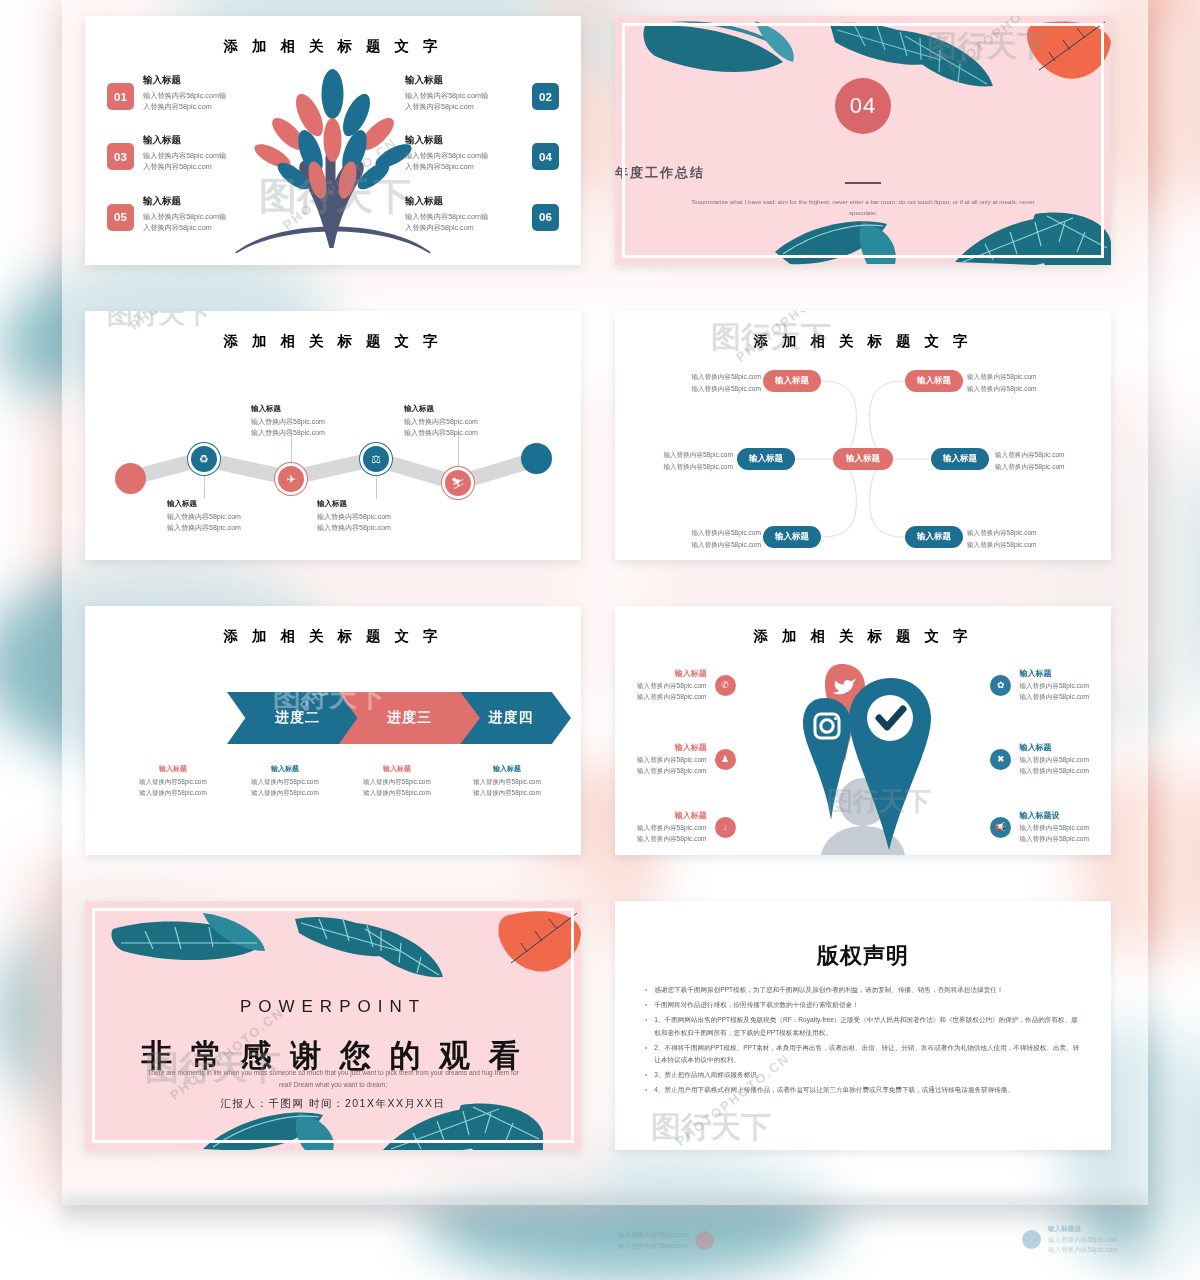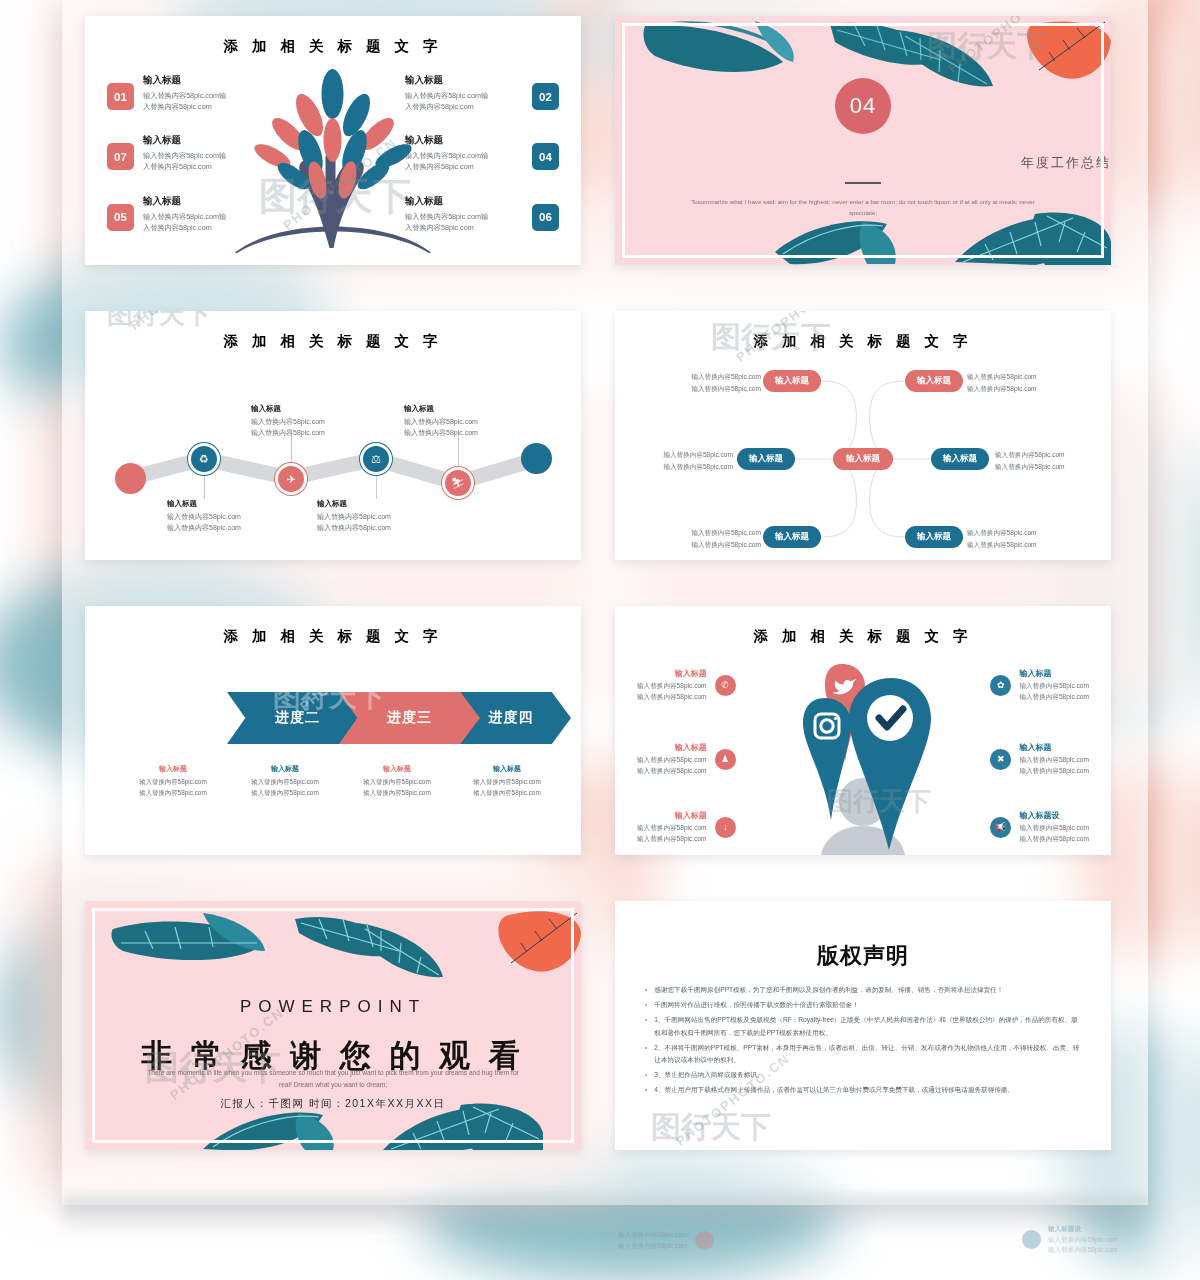--- a/index.html
+++ b/index.html
@@ -91,22 +91,22 @@
   .tree { position:absolute; left:50%; top:52px; transform:translateX(-50%); }
 
   
   .s2-circle{
     position:absolute; left:50%; top:62px; transform:translateX(-50%);
     width:56px;height:56px;border-radius:50%;
     background:#d9666a; color:#fff;
     display:flex;align-items:center;justify-content:center;
     font-size:22px; letter-spacing:1px; z-index:5;
   }
-  .s2-h { position:absolute; top:138px; width:100%; text-align:right;
-          font-size:13px; font-weight:normal; color:#5b5560; letter-spacing:2px; z-index:5;}
+  .s2-h { position:absolute; top:148px; width:100%; text-align:left;
+          font-size:13px; font-weight:bold; color:#5b5560; letter-spacing:2px; z-index:5;}
   .s2-rule{ position:absolute; top:166px; left:50%; transform:translateX(-50%);
             width:36px;height:2px;background:#5b5560; z-index:5;}
   .s2-sub{ position:absolute; top:180px; left:76px; right:76px; text-align:center;
            font-size:6.2px; color:#8a6f76; line-height:1.8; z-index:5;}
 
   
   .s3-node{ position:absolute; border-radius:50%;
             display:flex;align-items:center;justify-content:center;
             color:#fff; font-size:11px; z-index:4;}
   .s3-lab{ position:absolute; width:120px; z-index:4;}
@@ -234,21 +234,21 @@
 
     <div class="s1-col s1-left">
       <div class="s1-item">
         <div class="numbox red">01</div>
         <div class="s1-txt">
           <div class="s1-h">输入标题</div>
           <div class="s1-p"><span>输入替换内容58pic.com输</span><br><span>入替换内容58pic.com</span></div>
         </div>
       </div>
       <div class="s1-item">
-        <div class="numbox red">07</div>
+        <div class="numbox red">03</div>
         <div class="s1-txt">
           <div class="s1-h">输入标题</div>
           <div class="s1-p"><span>输入替换内容58pic.com输</span><br><span>入替换内容58pic.com</span></div>
         </div>
       </div>
       <div class="s1-item">
         <div class="numbox red">05</div>
         <div class="s1-txt">
           <div class="s1-h">输入标题</div>
           <div class="s1-p"><span>输入替换内容58pic.com输</span><br><span>入替换内容58pic.com</span></div>

